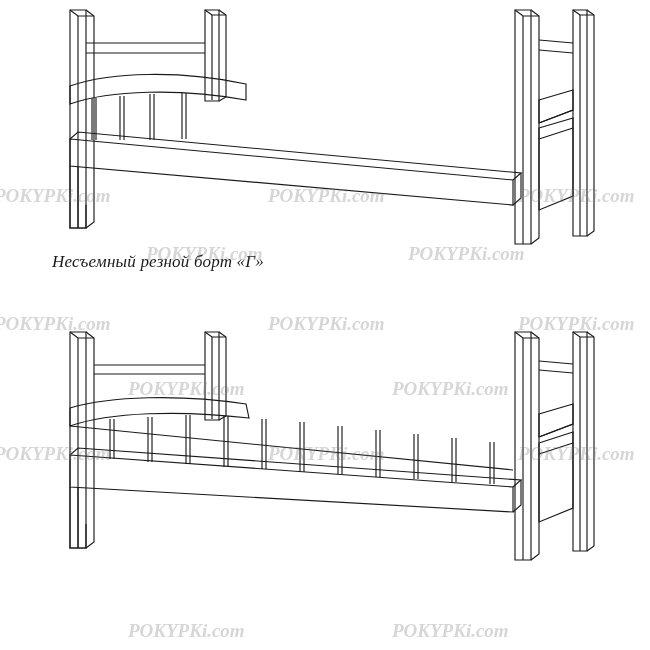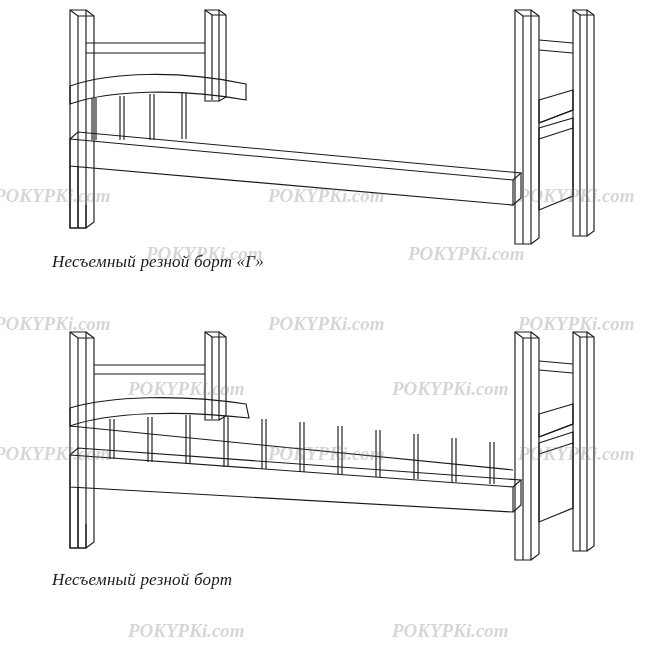--- a/index.html
+++ b/index.html
@@ -188,21 +188,20 @@
 
         <path d="M539 443 L573 432 L573 508 L539 522 Z"></path>
         <path d="M539 454 L573 443"></path>
 
       </g>
 
     </g>
   </svg>
 
   <div class="caption" id="caption-top">Несъемный резной борт «Г»</div>
-  <div class="caption" id="caption-bottom">Несъемный резной борт</div>
 
   <div class="wm-layer" id="watermarks">
       <div class="watermark" style="left: -6px; top: 185px;">POKYPKi.com</div>
       <div class="watermark" style="left: 268px; top: 185px;">POKYPKi.com</div>
       <div class="watermark" style="left: 518px; top: 185px;">POKYPKi.com</div>
       <div class="watermark" style="left: 146px; top: 243px;">POKYPKi.com</div>
       <div class="watermark" style="left: 408px; top: 243px;">POKYPKi.com</div>
       <div class="watermark" style="left: -6px; top: 313px;">POKYPKi.com</div>
       <div class="watermark" style="left: 268px; top: 313px;">POKYPKi.com</div>
       <div class="watermark" style="left: 518px; top: 313px;">POKYPKi.com</div>

